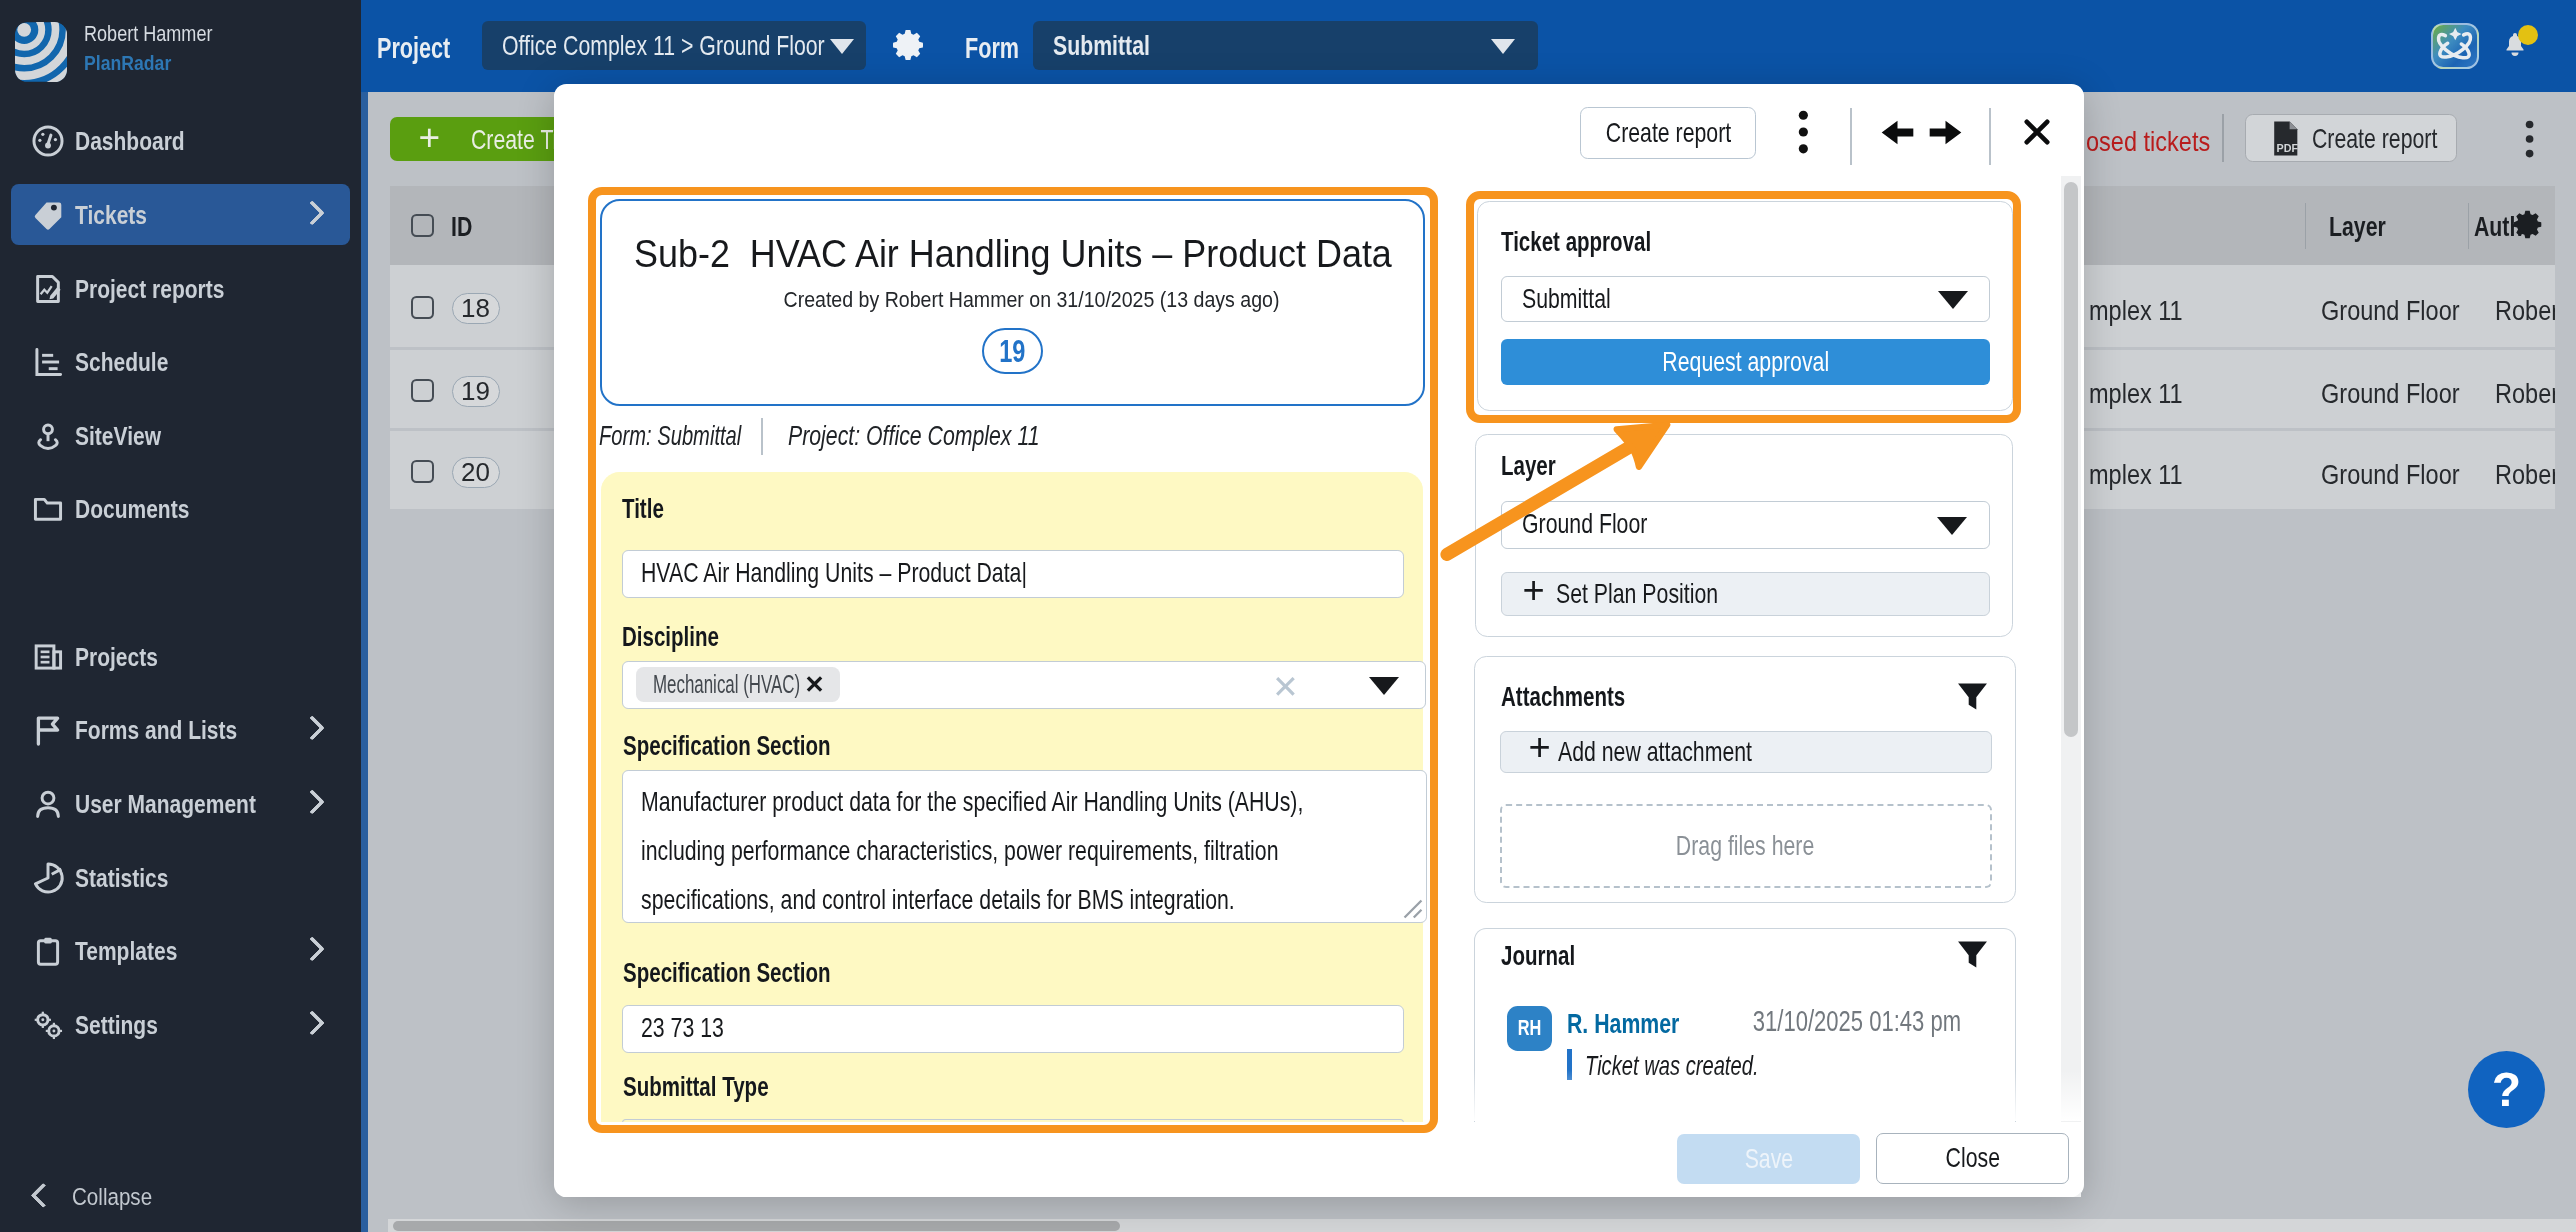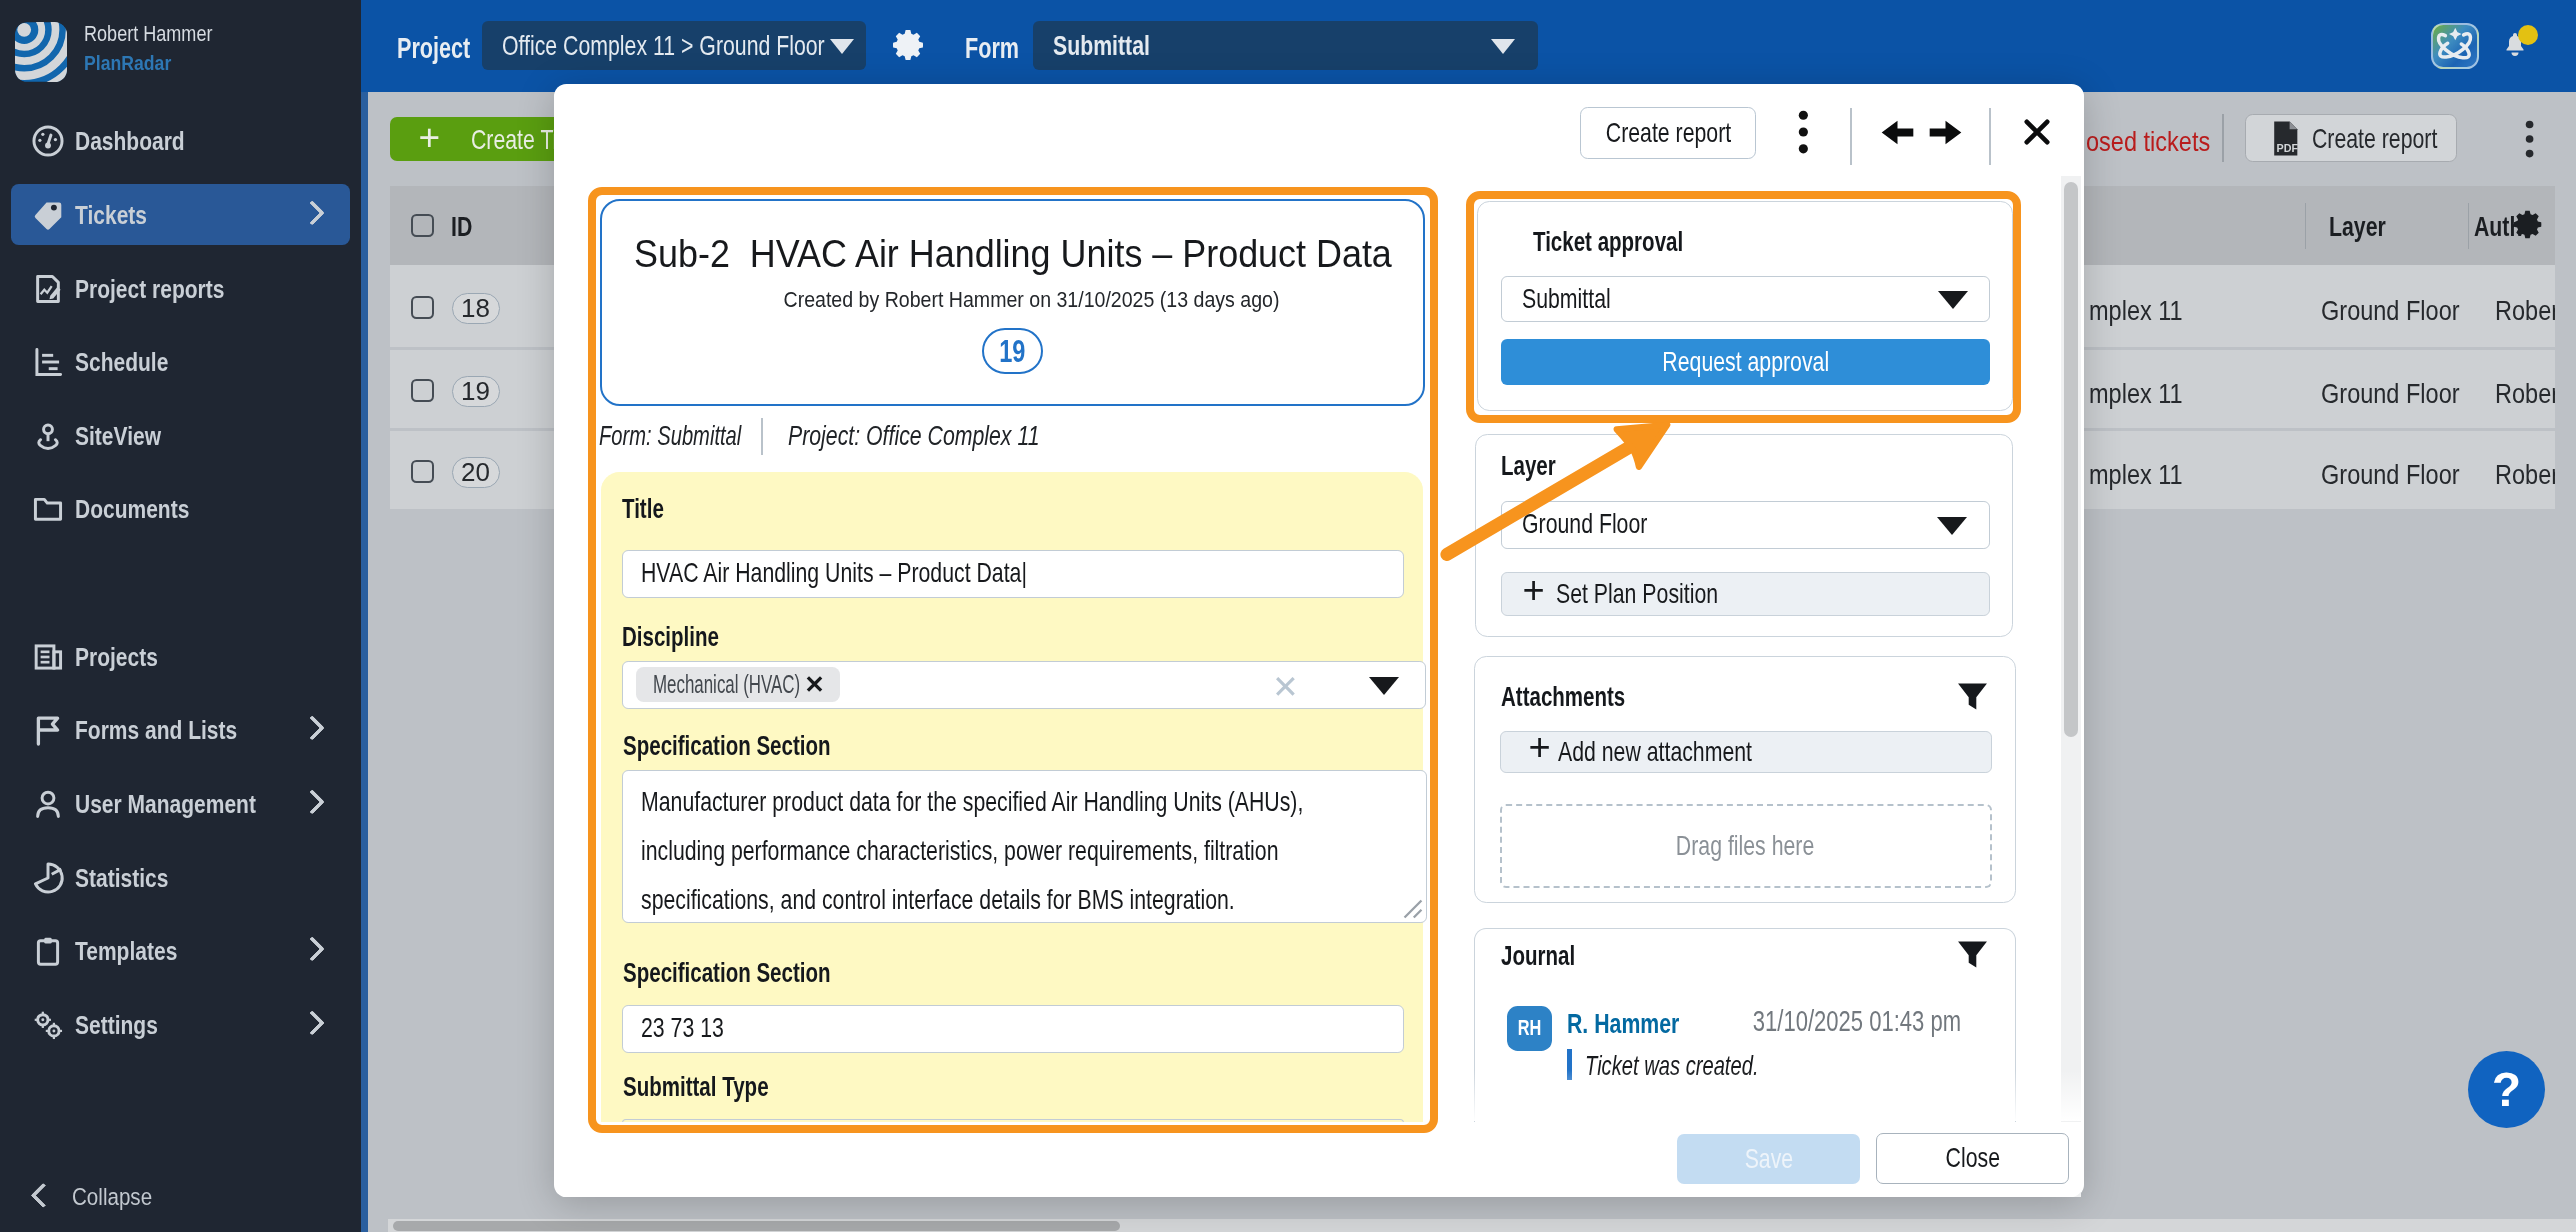--- a/index.html
+++ b/index.html
@@ -184,21 +184,21 @@
       <span class="tx"><span class="s84">Settings</span></span>
       <span class="ch"></span>
     </div>
   <div class="sitem" style="top:1160px;">
       <span class="ch" style="left:34px;right:auto;border-color:#c2c8cf;transform:translateY(-60%) rotate(-135deg);"></span>
       <span class="tx" style="left:72px;font-weight:400;font-size:24.5px;color:#c2c8cf;"><span class="s84">Collapse</span></span>
     </div>
 </div>
 
 <div id="topbar">
-  <div class="lbl" style="left:36px;"><span class="s72">Project</span></div>
+  <div class="lbl" style="left:16px;"><span class="s72">Project</span></div>
   <div class="dd" style="left:121px; width:384px;"><span class="s">Office Complex 11 &gt; Ground Floor</span><div class="caret" style="right:12.3px; top:18.4px;"></div></div>
   <div style="position:absolute;left:528px;top:26px;"><svg width="38" height="38" viewBox="0 0 24 24">
         <path fill="#eef2f6" d="M12 8.5A3.5 3.5 0 1 0 12 15.5 3.5 3.5 0 0 0 12 8.5zm9.4 5 .1-1.5-.1-1.5-2.3-.6-.6-1.4 1.2-2.1-2.1-2.1-2.1 1.2-1.4-.6L13.5 2.6h-3L9.9 4.9l-1.4.6-2.1-1.2-2.1 2.1 1.2 2.1-.6 1.4-2.3.6-.1 1.5.1 1.5 2.3.6.6 1.4-1.2 2.1 2.1 2.1 2.1-1.2 1.4.6.6 2.3h3l.6-2.3 1.4-.6 2.1 1.2 2.1-2.1-1.2-2.1.6-1.4z"></path>
       </svg></div>
   <div class="lbl" style="left:604px;"><span class="s72">Form</span></div>
   <div class="dd" style="left:672px; width:505px; font-weight:700;"><span class="s">Submittal</span><div class="caret" style="right:23px; top:18.4px;"></div></div>
   <div style="position:absolute;left:2070px;top:23px;width:48px;height:46px;border-radius:12.3px;border:2.3px solid rgba(255,255,255,.55);background:linear-gradient(135deg,#6fae3f 0%,#3e8cc0 40%,#1c64b4 70%,#2f78c4 100%);">
       <svg width="43" height="41" viewBox="0 0 56 54" style="position:absolute;left:0;top:0;">
         <g fill="none" stroke="#e8ecf0" stroke-width="4.6" stroke-linecap="round">
           <path d="M16 14 q-8 -4 -9 3 q-1 7 10 16 q11 9 22 10 q10 1 8 -6 q-2 -7 -10 -12"></path>
@@ -323,21 +323,21 @@
         <path d="M24 2 L2 24 M24 14 L14 24" stroke="#9aa1a8" stroke-width="3"></path>
       </svg>
   </div>
   <div class="flabel" style="left:22px;top:486px;"><span class="s">Specification Section</span></div>
   <div class="finput" style="left:21px;top:533px;width:782px;height:48px;line-height:44px;"><span class="s" style="margin-left:17.6px;">23 73 13</span></div>
   <div class="flabel" style="left:22px;top:600px;"><span class="s">Submittal Type</span></div>
   <div style="position:absolute;left:21px;top:647px;width:782px;height:3.8px;border-top:1.5px solid #c2ccd5;border-left:1.5px solid #c2ccd5;border-right:1.5px solid #c2ccd5;border-radius:6.1px 6.1px 0 0;"></div>
 </div>
 
 <div class="card" id="cardTA" style="left:1477px;top:201px;width:536px;height:210px;">
-  <div class="flabel" style="left:23px;top:25px;margin-left:32px;"><span class="s">Ticket approval</span></div>
+  <div class="flabel" style="left:23px;top:25px;"><span class="s">Ticket approval</span></div>
   <div class="selc" style="left:23px;top:74px;width:489px;height:46px;line-height:43px;"><span class="s" style="margin-left:20px;">Submittal</span><div class="bcaret" style="right:21.5px;top:14px;"></div></div>
   <div style="position:absolute;left:23px;top:137px;width:489px;height:46px;background:#2e8ed8;border-radius:6.1px;color:#fff;font-size:28px;text-align:center;line-height:46px;"><span class="sc">Request approval</span></div>
 </div>
 <div class="card" id="cardLayer" style="left:1475px;top:434px;width:538px;height:203px;">
   <div class="flabel" style="left:24.5px;top:16px;"><span class="s">Layer</span></div>
   <div class="selc" style="left:24.5px;top:66px;width:489px;height:48px;line-height:44px;"><span class="s" style="margin-left:20px;">Ground Floor</span><div class="bcaret" style="right:21.5px;top:14.6px;"></div></div>
   <div class="gbtn" style="left:24.5px;top:137px;width:489px;height:44px;line-height:41px;">
       <span style="position:absolute;left:21px;top:-3.1px;font-size:38px;font-weight:400;">+</span>
       <span style="position:absolute;left:54px;"><span class="s">Set Plan Position</span></span>
     </div>

